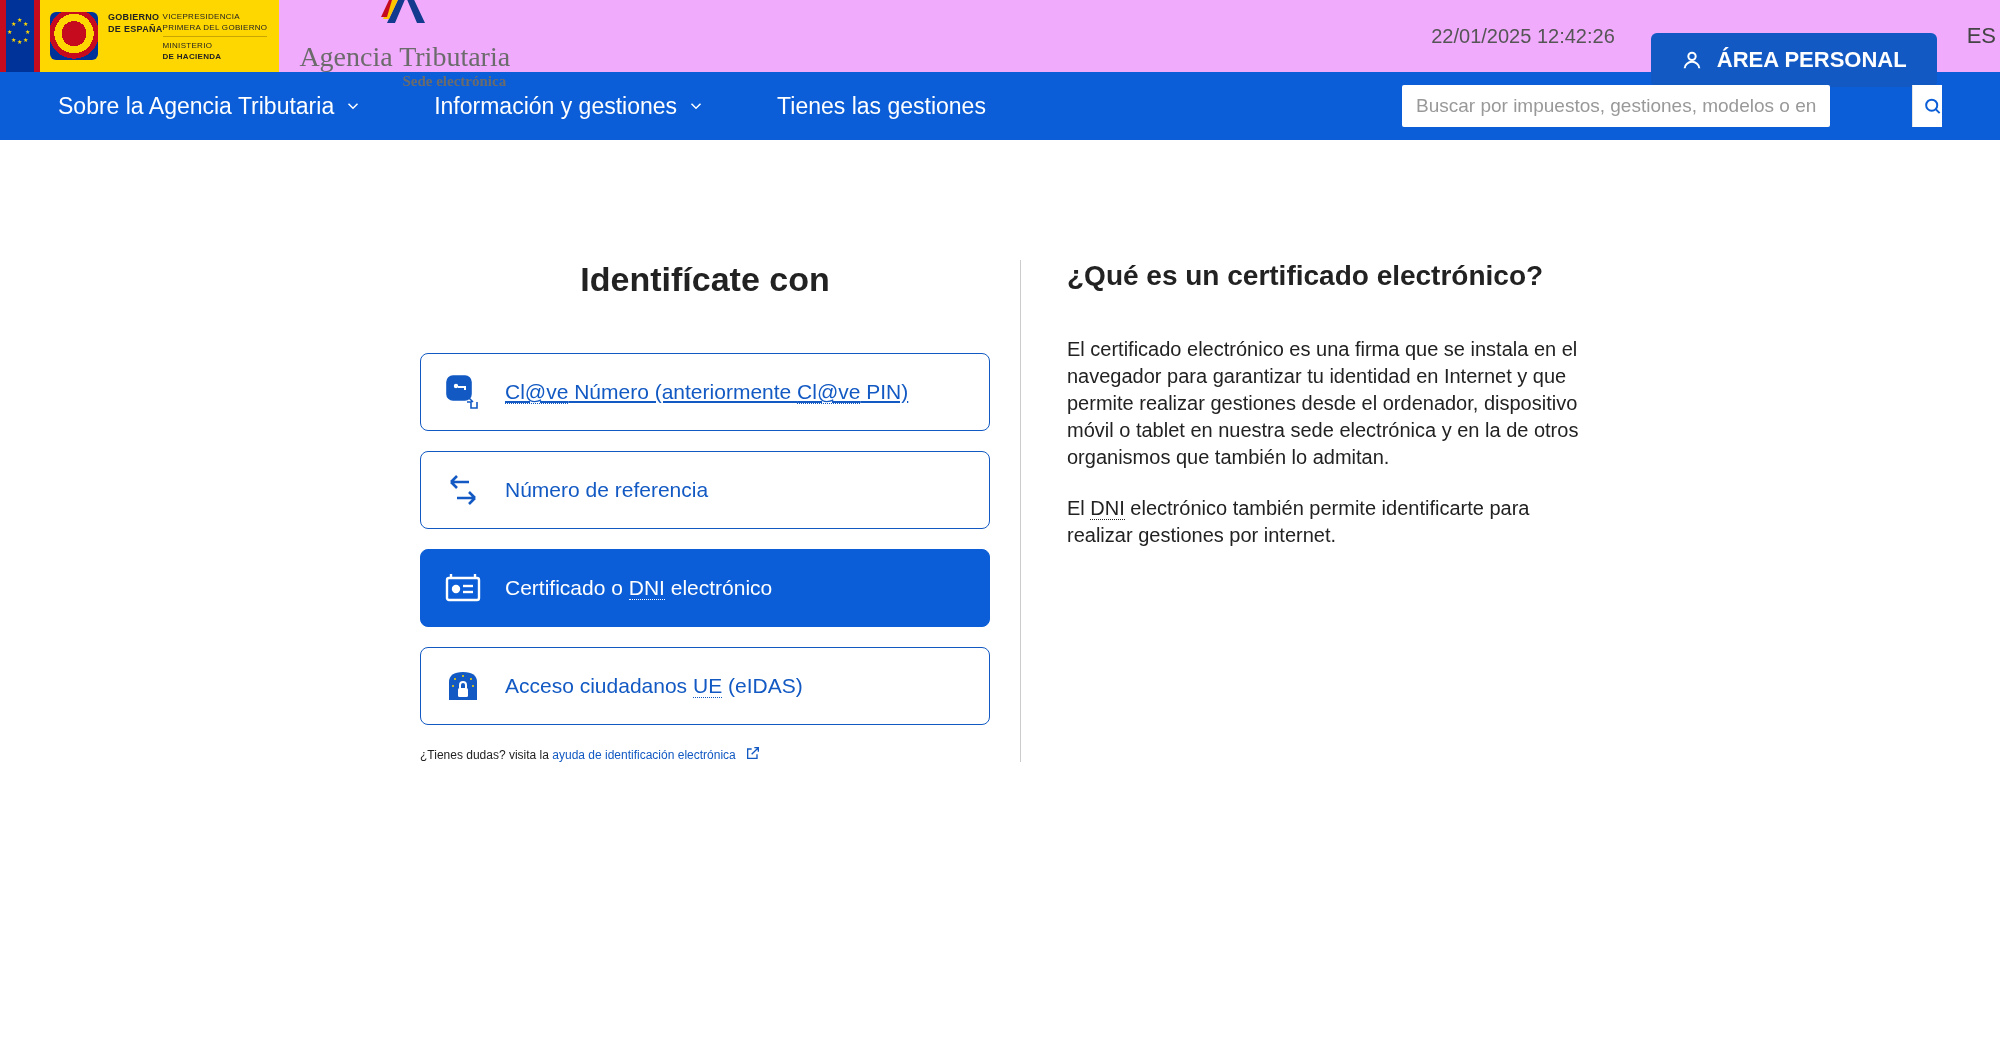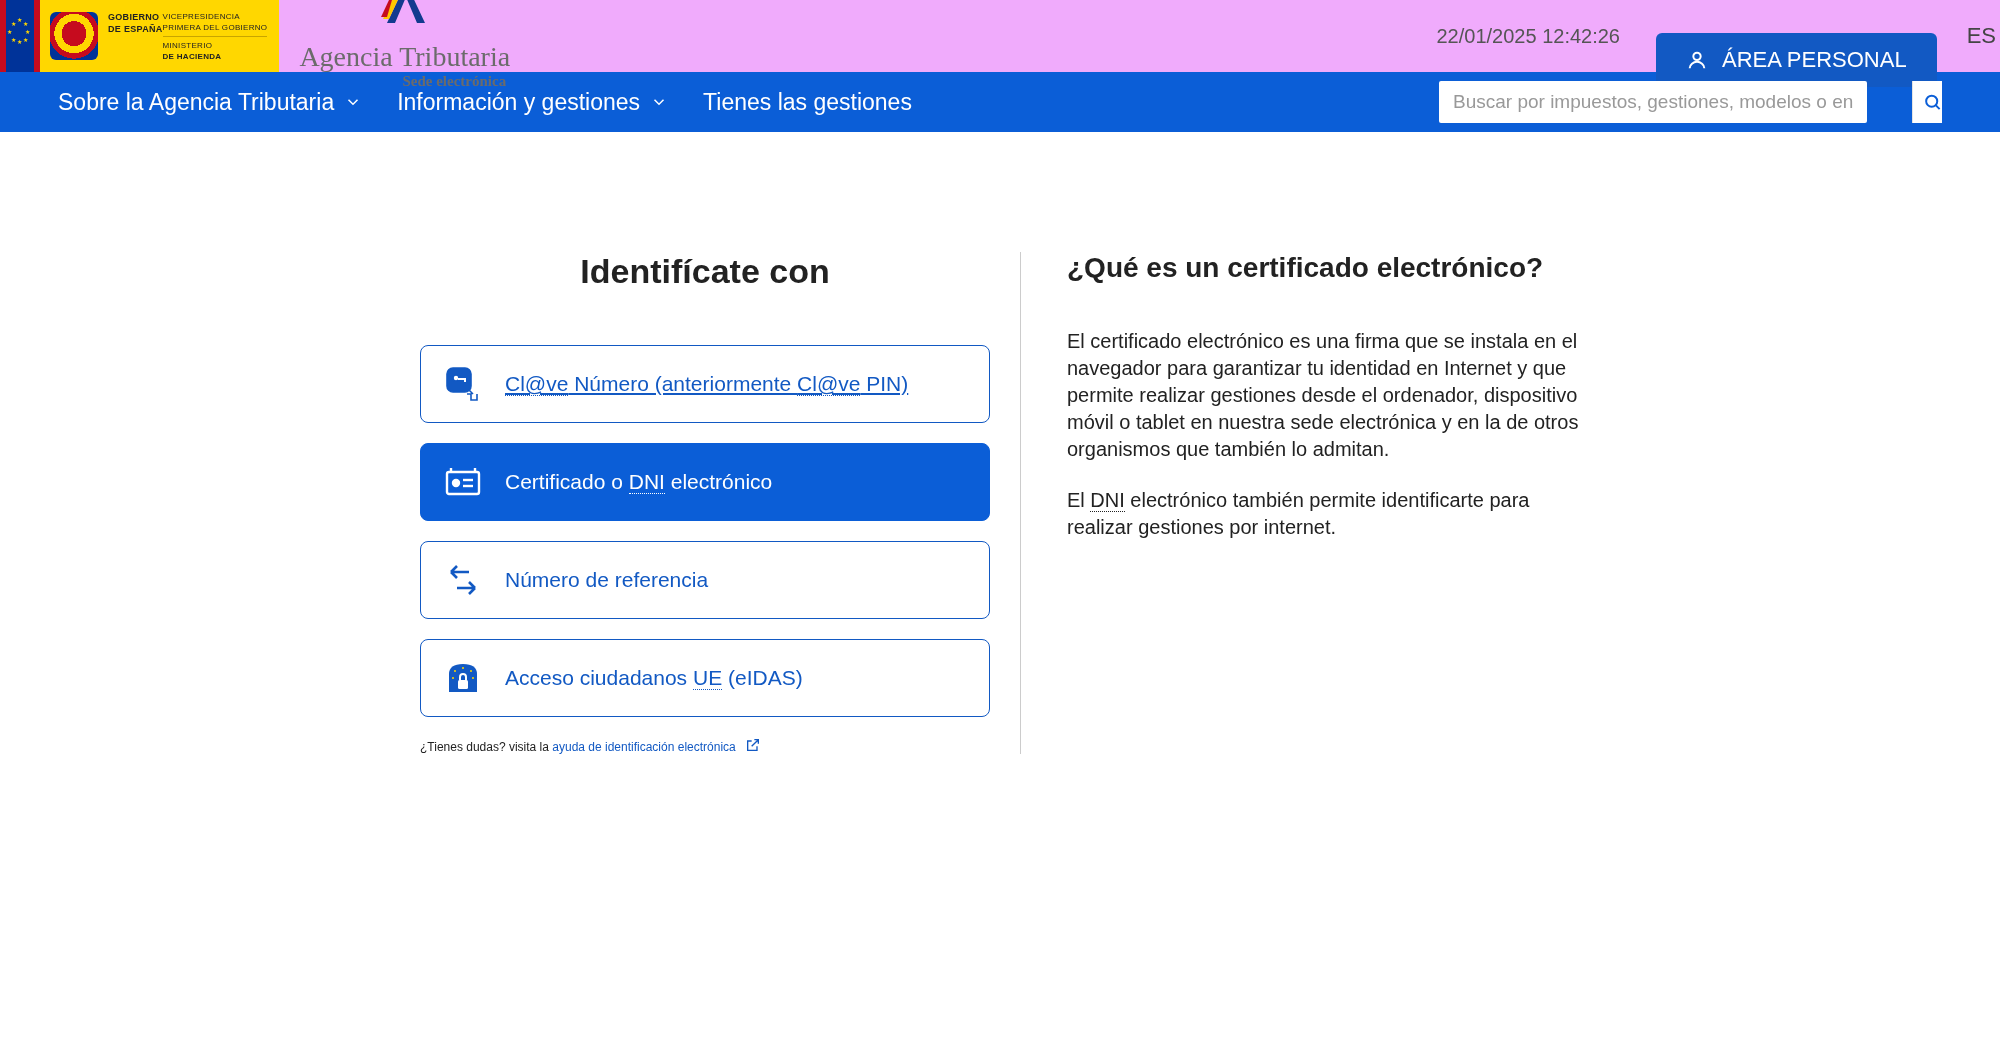--- a/index.html
+++ b/index.html
@@ -42,35 +42,35 @@
   }
   .agencia-mark svg { width: 48px; height: 44px; }
   .agencia-text { display:flex; flex-direction:column; }
   .agencia-text .big { font-family: "Times New Roman", serif; font-size: 28px; color: #6b6b6b; font-weight: 400; }
   .agencia-text .small { font-family: "Times New Roman", serif; font-size: 15px; color: #6b6b6b; font-weight: 600; text-align: right; padding-right: 4px; }
   .header-spacer { flex: 1; }
   .timestamp { font-size: 20px; color: #555; margin-right: 36px; }
   .area-personal-btn {
     display: flex; align-items: center; gap: 14px;
     background: #1259C3; color: #fff;
-    font-weight: normal; font-size: 22px;
+    font-weight: bold; font-size: 22px;
     padding: 14px 30px; border: none; border-radius: 6px;
     margin-right: 30px; cursor: pointer; margin-top: 47px;
   }
   .area-personal-btn svg { width: 22px; height: 22px; stroke: #fff; }
   .lang-label { font-size: 22px; color: #444; margin-right: 4px; }
 
   
   .nav-bar {
     background: #0B5ED7;
-    height: 60px;
+    height: 68px;
     display: flex;
     align-items: center;
     padding: 0 58px;
-    gap: 35px;
+    gap: 72px;
   }
   .nav-item {
     display: flex; align-items: center; gap: 10px;
     color: #fff; font-size: 23px; cursor: pointer;
   }
   .nav-item svg { width: 18px; height: 18px; stroke: #fff; fill: none; stroke-width: 2; }
   .nav-spacer { flex: 1; }
   .search-box {
     display: flex; align-items: center;
     background: #fff; height: 42px; width: 428px;
@@ -237,43 +237,43 @@
           <circle cx="13" cy="14" r="3" fill="#fff"></circle>
           <path d="M15 15 L22 15 L22 18" stroke="#fff" stroke-width="2"></path>
           <path d="M26 26 L30 30 M24 30 h4 v6 h6 v-6" stroke="#1259C3"></path>
         </svg>
       </div>
       <span class="opt-label">
         <span class="dotted">Cl@ve</span><span> Número (anteriormente </span><span class="dotted">Cl@ve</span><span> PIN)</span>
       </span>
     </div>
 
+    <div class="auth-option">
+      <div class="opt-icon">
+        <svg viewBox="0 0 40 40" fill="none" stroke="#1259C3" stroke-width="2.6">
+          <path d="M26 12 L8 12 M8 12 L14 6 M8 12 L14 18"></path>
+          <path d="M14 28 L32 28 M32 28 L26 22 M32 28 L26 34"></path>
+        </svg>
+      </div>
+      <span class="opt-label">Número de referencia</span>
+    </div>
+
     <div class="auth-option selected">
       <div class="opt-icon">
         <svg viewBox="0 0 40 40" fill="none" stroke="#fff" stroke-width="2.4">
           <rect x="4" y="10" width="32" height="22" rx="2"></rect>
           <path d="M8 6 v4 M32 6 v4"></path>
           <circle cx="13" cy="21" r="3" fill="#fff"></circle>
           <line x1="20" y1="18" x2="30" y2="18"></line>
           <line x1="20" y1="24" x2="30" y2="24"></line>
         </svg>
       </div>
       <span class="opt-label">
         <span>Certificado o </span><span class="dotted">DNI</span><span> electrónico</span>
       </span>
-    </div>
-
-    <div class="auth-option">
-      <div class="opt-icon">
-        <svg viewBox="0 0 40 40" fill="none" stroke="#1259C3" stroke-width="2.6">
-          <path d="M26 12 L8 12 M8 12 L14 6 M8 12 L14 18"></path>
-          <path d="M14 28 L32 28 M32 28 L26 22 M32 28 L26 34"></path>
-        </svg>
-      </div>
-      <span class="opt-label">Número de referencia</span>
     </div>
 
     <div class="auth-option">
       <div class="opt-icon">
         <svg viewBox="0 0 40 40">
           <path d="M6 34 V16 Q6 6 20 6 Q34 6 34 16 V34 Z" fill="#1259C3"></path>
           <circle cx="12" cy="13" r="1" fill="#FFD700"></circle>
             <circle cx="20" cy="10" r="1" fill="#FFD700"></circle>
           <circle cx="28" cy="13" r="1" fill="#FFD700"></circle>
             <circle cx="30" cy="20" r="1" fill="#FFD700"></circle>

